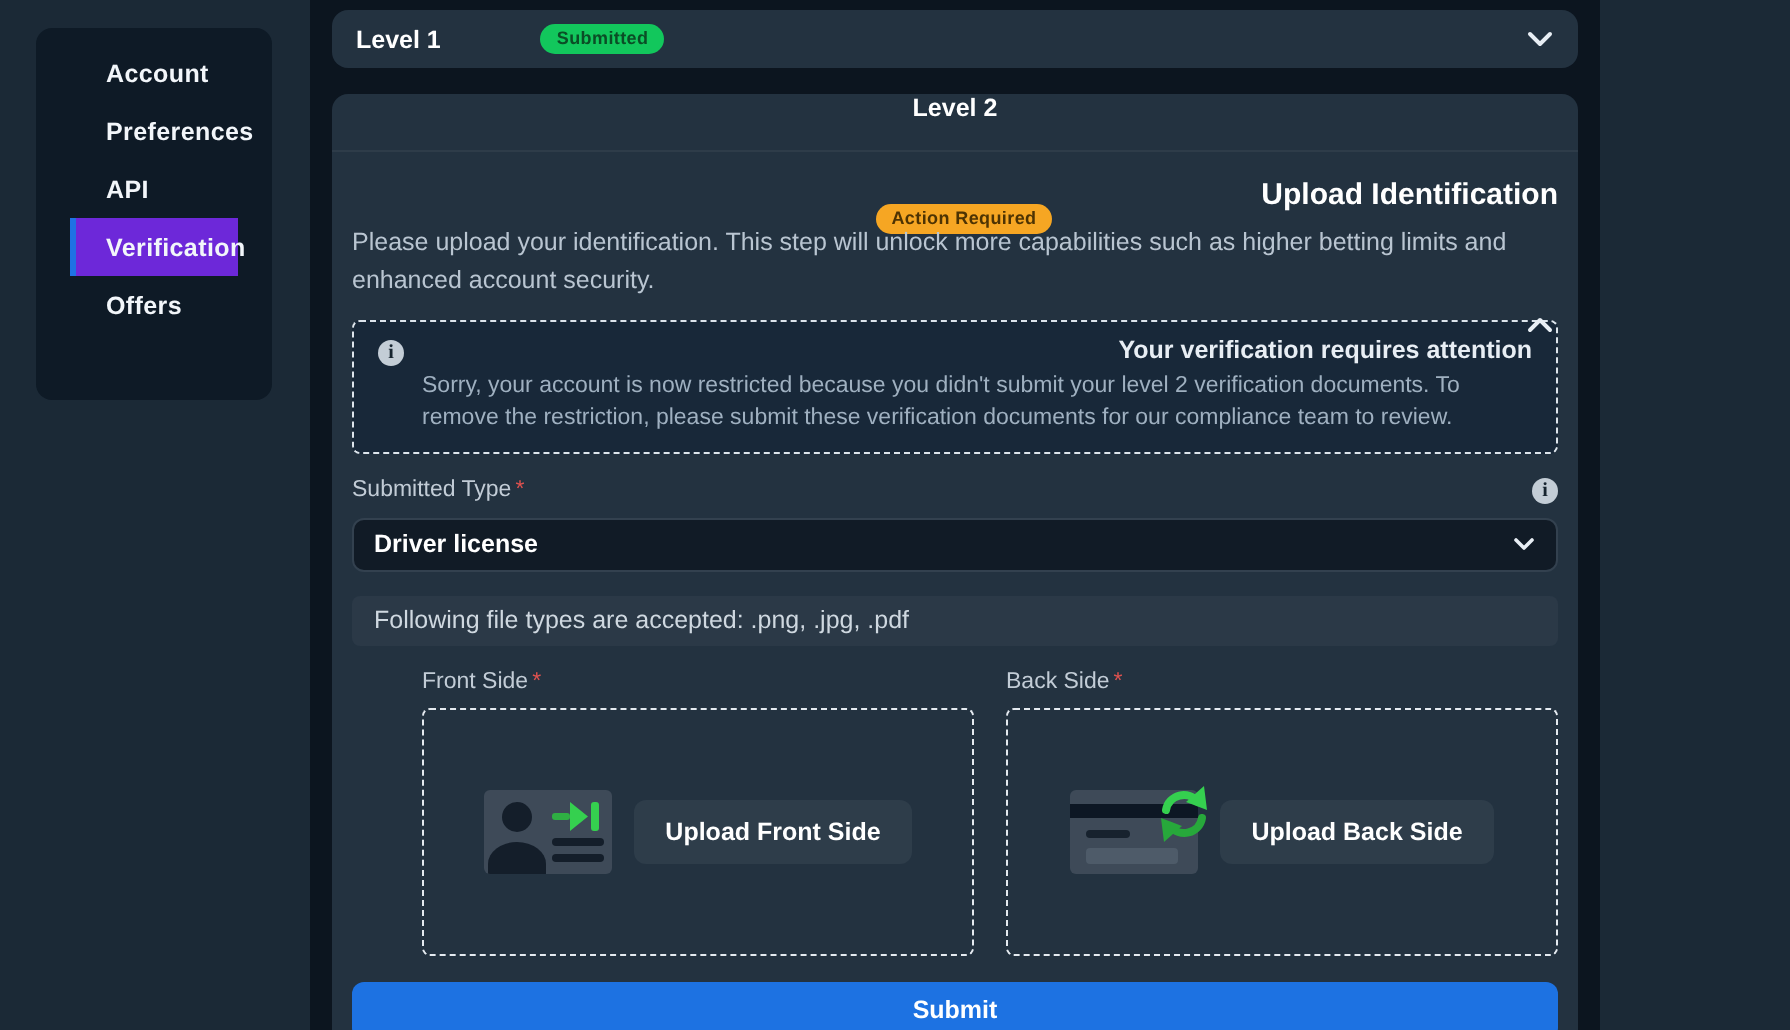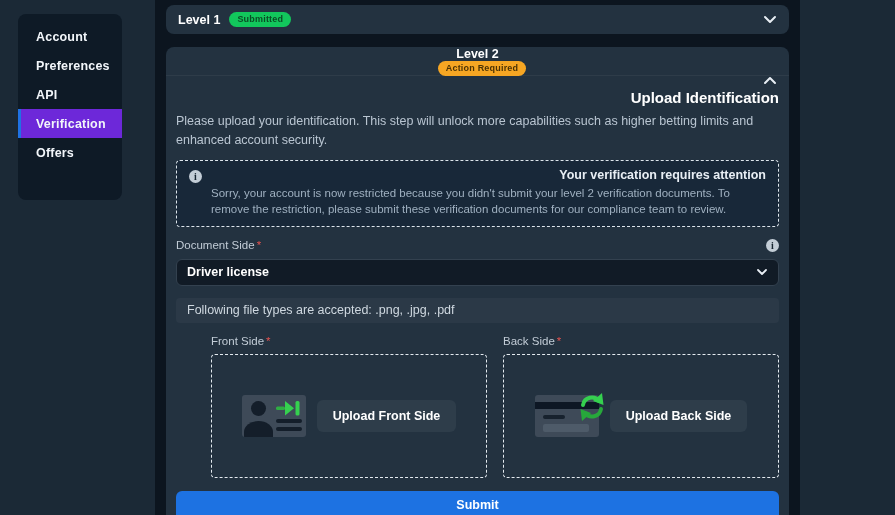--- a/index.html
+++ b/index.html
@@ -7,37 +7,37 @@
   body {
     background:#1b2936;
     font-family:"Liberation Sans", sans-serif;
     position:relative;
     overflow:hidden;
     -webkit-font-smoothing:antialiased;
   }
 
   
   .sidebar-card {
-    position:absolute; left:18px; top:14px; width:104px; height:186px;
-    background:#0e1a26; border-radius:8px; padding:8px 0;
+    position:absolute; left:18px; top:14px; width:118px; height:186px;
+    background:#0e1a26; border-radius:8px; padding:8px 17px;
   }
   .side-item {
     height:29px; display:flex; align-items:center; padding-left:15px;
     color:#f2f6fa; font-size:12.5px; font-weight:bold;
     border-left:3px solid transparent; cursor:pointer; letter-spacing:.2px;
   }
   .side-item.active { background:#6d28d9; border-left-color:#1f72e4; }
 
   
   .main-col {
     position:absolute; left:155px; top:0; width:645px; height:515px;
     background:#0c151f; padding:5px 11px 3px;
   }
   .card { background:#233240; border-radius:8px; }
-  .panel-header { display:flex; align-items:center; height:29px; padding:0 12px; cursor:pointer; }
+  .panel-header { display:flex; align-items:center; height:29px; padding:0 12px; cursor:pointer;gap:41px; }
   .panel-title { color:#fff; font-size:12.5px; font-weight:bold; }
   .badge {
     margin-left:9px; font-size:9px; font-weight:bold; line-height:1;
     padding:3px 8px 3px; border-radius:999px; letter-spacing:.2px;
   }
   .badge.green  { background:#12c75c; color:#0b4d26; }
   .badge.orange { background:#f6a623; color:#4d3303; }
   .chevron { margin-left:auto; display:flex; align-items:center; }
 
   .level1 { height:29px; margin-bottom:13px; }
@@ -166,21 +166,21 @@
       <div class="alert">
         <span class="info-icon">i</span>
         <div class="alert-texts">
           <div class="alert-title">Your verification requires attention</div>
           <div class="alert-body">Sorry, your account is now restricted because you didn't submit your level 2 verification documents. To remove the restriction, please submit these verification documents for our compliance team to review.</div>
         </div>
       </div>
 
       
       <div class="label-row">
-        <span class="field-label"><span>Document Side</span><span class="required">*</span></span>
+        <span class="field-label"><span>Submitted Type</span><span class="required">*</span></span>
         <span class="info-icon" style="margin-top:0">i</span>
       </div>
       <div class="select">
         <span>Driver license</span>
         <span class="chevron">
           <svg width="12" height="8" viewBox="0 0 12 8">
               <polyline points="2,2 6,6 10,2" fill="none" stroke="#e8eef4" stroke-width="1.8" stroke-linecap="round" stroke-linejoin="round"></polyline>
             </svg>
         </span>
       </div>

